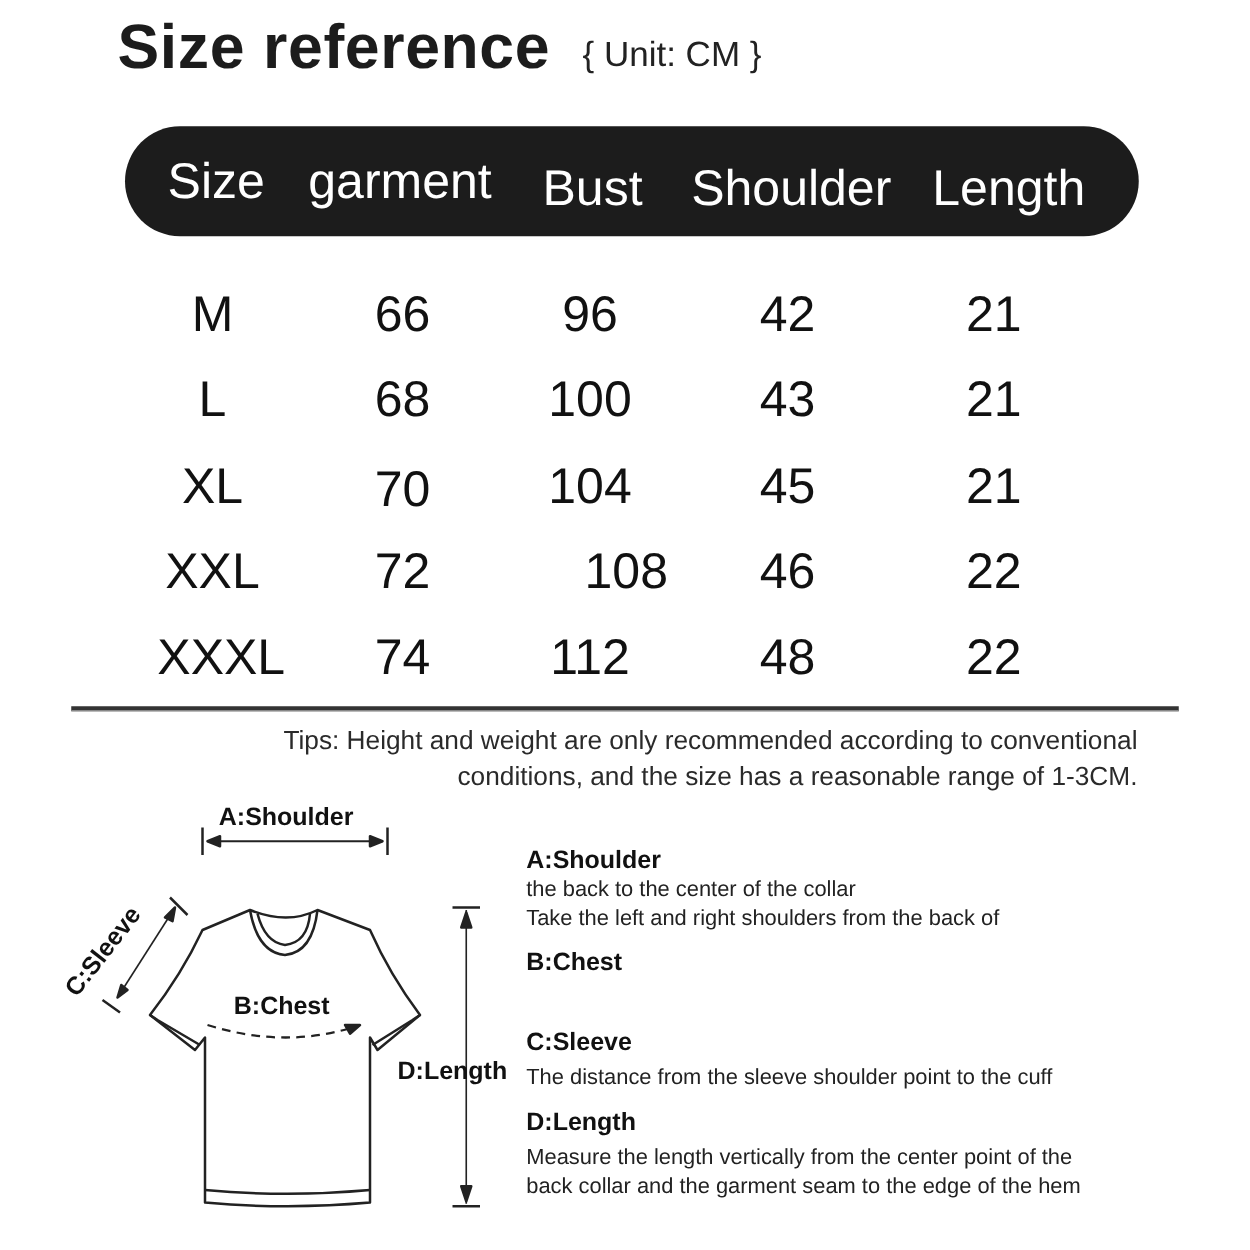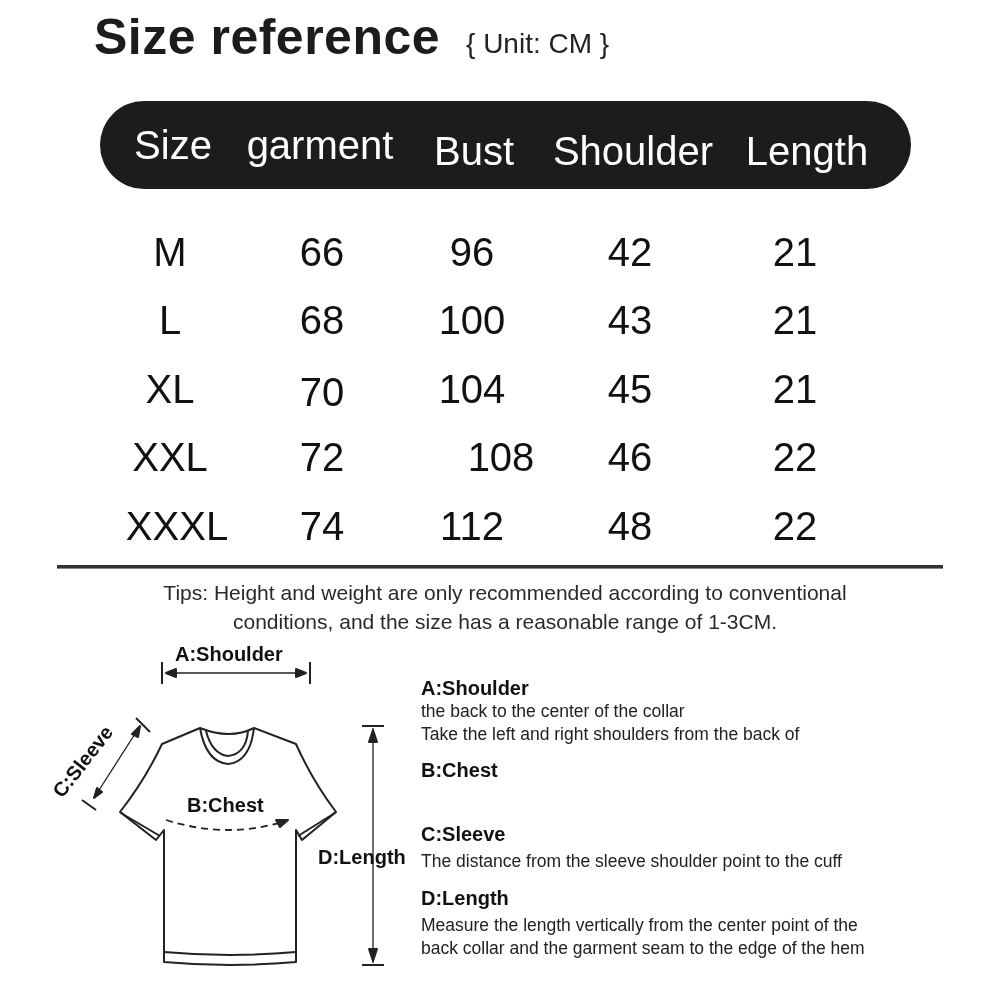--- a/index.html
+++ b/index.html
@@ -3,21 +3,21 @@
 <meta charset="utf-8">
 <style>
   html, body { margin: 0; padding: 0; background: #ffffff; }
   body { width: 1000px; height: 1000px; position: relative; overflow: hidden; font-family: "Liberation Sans", sans-serif; color: #1a1a1a; }
   .title { position: absolute; left: 94px; top: 8px; font-size: 50px; font-weight: bold; color: #1c1c1c; letter-spacing: 0.5px; }
   .unit { position: absolute; left: 466px; top: 28px; font-size: 28px; color: #222; }
   .header-bar { position: absolute; left: 100px; top: 101px; width: 811px; height: 88px; background: #1c1c1c; border-radius: 44px; }
   .hcell { position: absolute; color: #ffffff; font-size: 40px; top: 123px; text-align: center; transform: translateX(-50%); white-space: nowrap; }
   .row-cell { position: absolute; font-size: 40px; color: #111; transform: translateX(-50%); white-space: nowrap; }
   .divider { position: absolute; left: 57px; top: 565px; width: 886px; height: 3px; background: #333; border-bottom: 1px solid #888; }
-  .tips { position: absolute; left: 100px; top: 578px; width: 810px; text-align: center; font-size: 21px; line-height: 29px; color: #2a2a2a; }
+  .tips { position: absolute; left: 100px; top: 578px; width: 810px; text-align: right; font-size: 21px; line-height: 29px; color: #2a2a2a; }
   .diagram { position: absolute; left: 40px; top: 640px; width: 380px; height: 340px; }
   .dlabel { position: absolute; font-weight: bold; font-size: 20px; color: #111; white-space: nowrap; }
   .desc { position: absolute; left: 421px; width: 520px; }
   .desc-title { font-weight: bold; font-size: 20px; color: #111; margin: 0; line-height: 24px; }
   .desc-text { font-size: 17.5px; color: #222; line-height: 23px; margin: 0; }
 </style>
 </head>
 <body>
 
 <div class="title">Size reference</div>

